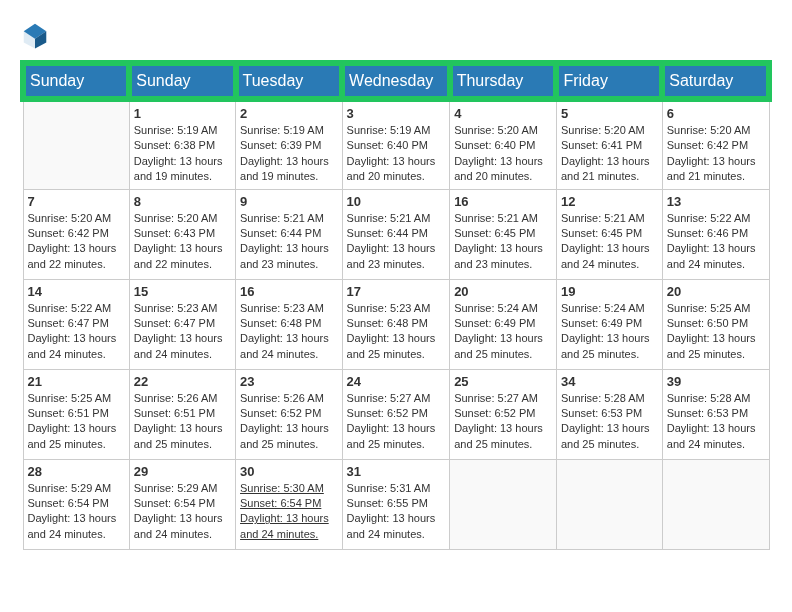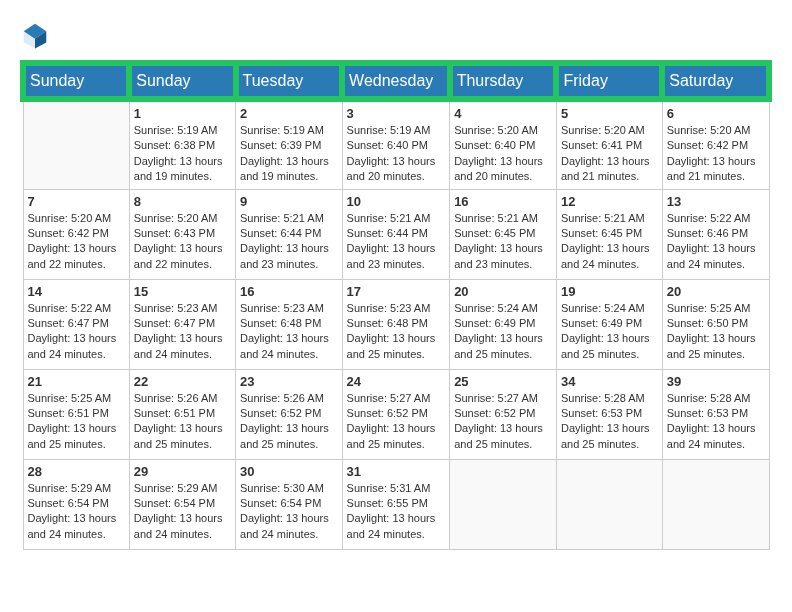--- a/index.html
+++ b/index.html
@@ -297,21 +297,21 @@
 Daylight: 13 hours and 24 minutes.</div>
           </td>
           <td>
             <span class="day-number">29</span>
             <div class="day-info" style="white-space: pre-line;">Sunrise: 5:29 AM
 Sunset: 6:54 PM
 Daylight: 13 hours and 24 minutes.</div>
           </td>
           <td>
             <span class="day-number">30</span>
-            <div class="day-info" style="white-space: pre-line;">Sunrise: 5:30 AM
+            <div class="day-info" style="white-space: pre-line; text-decoration: underline;">Sunrise: 5:30 AM
 Sunset: 6:54 PM
 Daylight: 13 hours and 24 minutes.</div>
           </td>
           <td>
             <span class="day-number">31</span>
             <div class="day-info" style="white-space: pre-line;">Sunrise: 5:31 AM
 Sunset: 6:55 PM
 Daylight: 13 hours and 24 minutes.</div>
           </td>
           <td class="empty-cell"></td>

